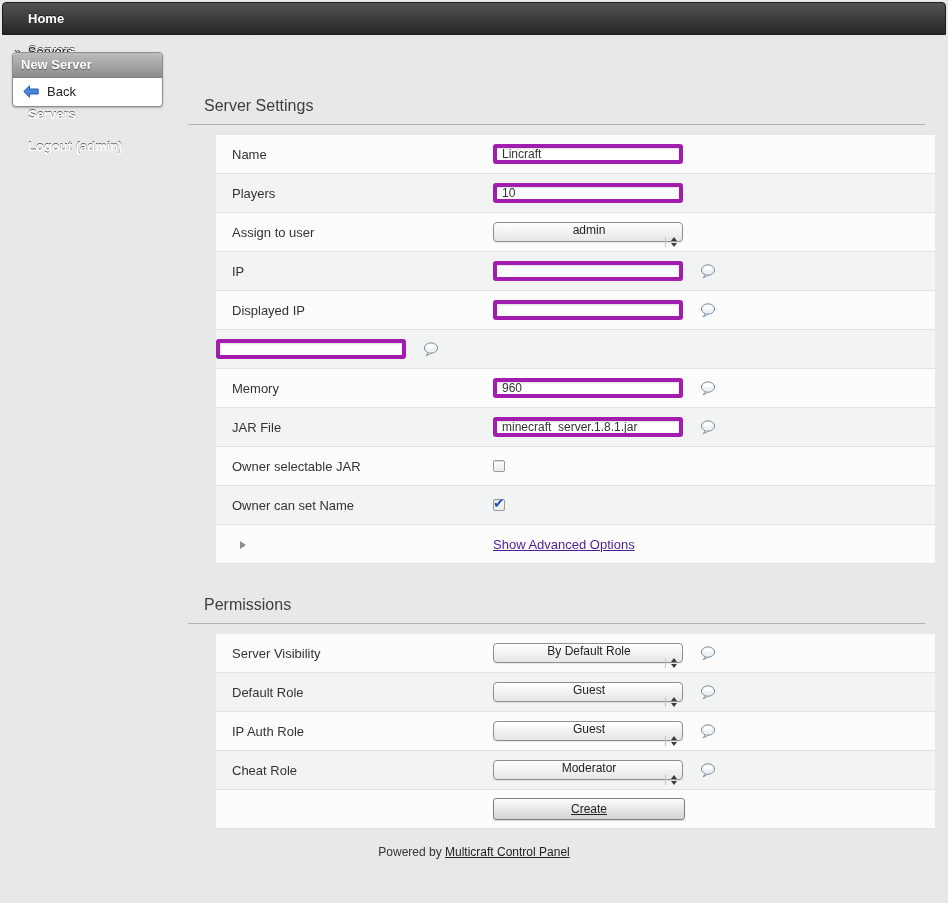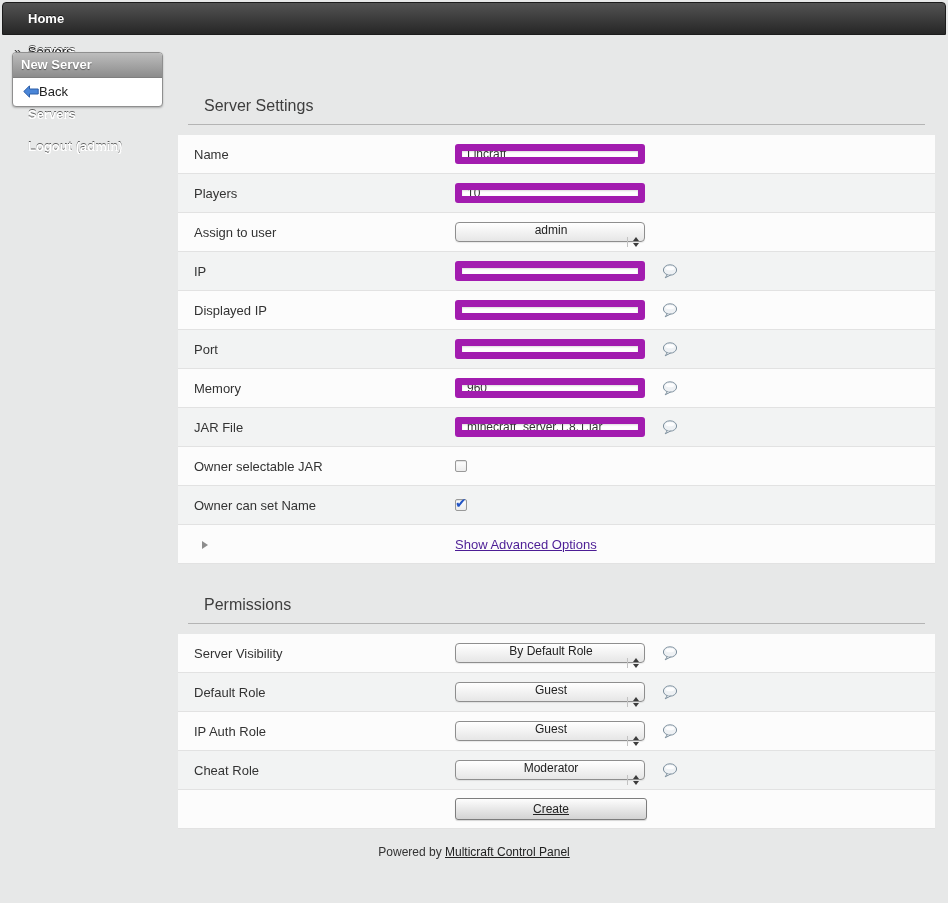--- a/index.html
+++ b/index.html
@@ -64,21 +64,21 @@
     color: #fff;
     font-weight: bold;
     font-size: 13px;
     padding: 4px 8px 5px 8px;
     text-shadow: 0 1px 1px rgba(0,0,0,.45);
     border-bottom: 1px solid #7f7f7f;
   }
   .sidebar-back {
     display: flex;
     align-items: center;
-    gap: 0;
+    gap: 8px;
     padding: 6px 8px 7px 10px;
     font-size: 13px;
     color: #222;
     cursor: pointer;
   }
 
   
   .main {
     margin-left: 178px;
     margin-right: 13px;
@@ -90,39 +90,40 @@
     color: #3e3e3e;
     padding: 22px 0 9px 16px;
     border-bottom: 1px solid #b4b4b4;
   }
   .rows { }
   .row {
     display: flex;
     align-items: center;
     min-height: 39px;
     border-bottom: 1px solid #e2e2e2;
+    margin-left: 38px;
   }
   .row:nth-child(odd)  { background: #fcfcfc; }
   .row:nth-child(even) { background: #f2f3f3; }
   .row .label {
     width: 277px;
     padding-left: 16px;
     font-size: 13px;
     color: #333;
     flex-shrink: 0;
   }
   .row .control {
     display: flex;
     align-items: center;
   }
 
   .text-input {
     width: 190px;
     height: 20px;
-    border: 7px solid #a21caf;
+    border: 4px solid #a21caf;
     border-radius: 3px;
     background: #fff;
     box-shadow: inset 0 1px 2px rgba(0,0,0,.14);
     font-size: 12px;
     font-family: inherit;
     color: #333;
     padding: 0 5px;
   }
 
   .select {
@@ -316,21 +317,20 @@
           <svg width="16" height="15" viewBox="0 0 16 15">
             <ellipse cx="8" cy="6" rx="6.6" ry="5.2" fill="#eef1f4" stroke="#7e909e"></ellipse>
             <path d="M5.5 10.4 L3.2 13.8 L8.6 11" fill="#eef1f4" stroke="#7e909e" stroke-linejoin="round"></path>
             <ellipse cx="8" cy="4.2" rx="4.4" ry="2" fill="#ffffff" opacity="0.85"></ellipse>
           </svg>
         </span>
       </div>
     </div>
 
     <div class="row">
-      <div class="label">Port</div>
       <div class="control">
         <input type="text" class="text-input" value="" style="">
         <span class="hint">
           <svg width="16" height="15" viewBox="0 0 16 15">
             <ellipse cx="8" cy="6" rx="6.6" ry="5.2" fill="#eef1f4" stroke="#7e909e"></ellipse>
             <path d="M5.5 10.4 L3.2 13.8 L8.6 11" fill="#eef1f4" stroke="#7e909e" stroke-linejoin="round"></path>
             <ellipse cx="8" cy="4.2" rx="4.4" ry="2" fill="#ffffff" opacity="0.85"></ellipse>
           </svg>
         </span>
       </div>

